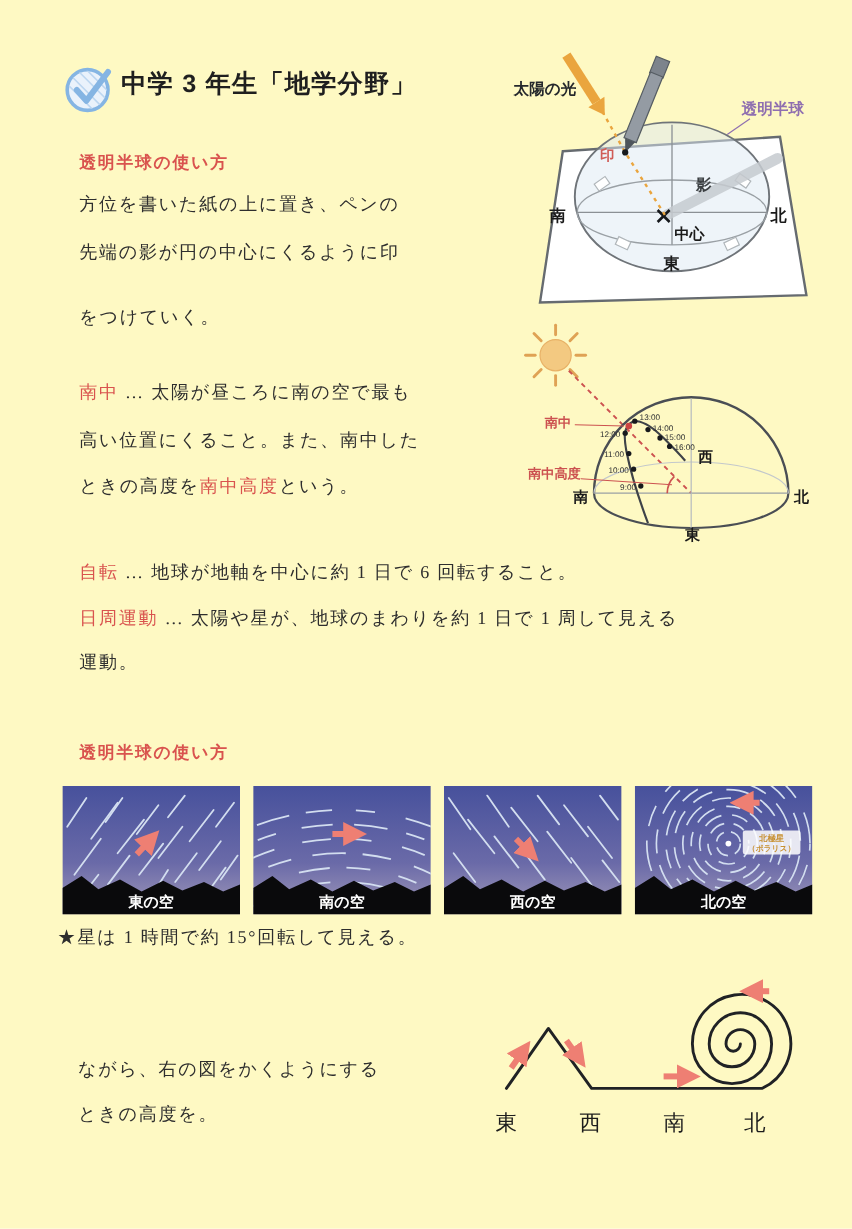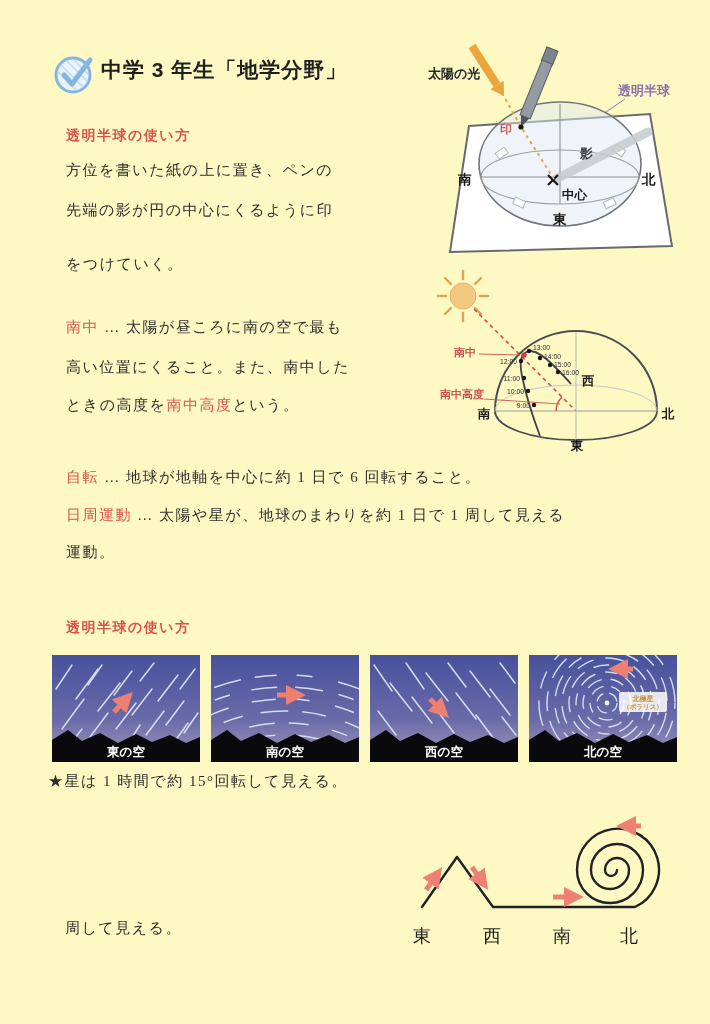--- a/index.html
+++ b/index.html
@@ -291,21 +291,22 @@
     <g>
       <rect x="90" y="37" width="48" height="20" rx="2" fill="#ffffff" opacity="0.85"></rect>
       <text x="114" y="45.5" text-anchor="middle" font-size="7" font-weight="700" fill="#c79032">北極星</text>
       <text x="114" y="54" text-anchor="middle" font-size="6.5" font-weight="700" fill="#c79032">（ポラリス）</text>
     </g>
     <path d="M0 107 L0 85 L16 75 L30 86 L48 78 L66 88 L84 79 L100 87 L118 80 L134 88 L148 82 L148 107 Z" fill="#0a0a0c"></path>
     <text x="74" y="101" text-anchor="middle" font-size="12.5" font-weight="700" fill="#ffffff">北の空</text>
   </svg>
 
   <div class="abs body-line" style="left:48px;top:772px">★星は 1 時間で約 15°回転して見える。</div>
-  <div class="abs body-line" style="left:65px;top:919px">周して見える。</div>
+  <div class="abs body-line" style="left:65px;top:882px">ながら、右の図をかくようにする</div>
+  <div class="abs body-line" style="left:65px;top:919px">ときの高度を。</div>
 
   <svg class="abs" style="left:395px;top:800px" width="295" height="160" viewBox="0 0 295 160">
     <defs>
       <marker id="ah5" markerWidth="4" markerHeight="4" refX="2.6" refY="2" orient="auto">
         <path d="M0,0 L4,2 L0,4 Z" fill="#ee7f73"></path>
         </marker>
     </defs>
     <path d="M 27 107 L 62 57 L 98 107 L 240 107
              A 41 41 0 1 0 182 70
              A 33 33 0 0 0 248 70

